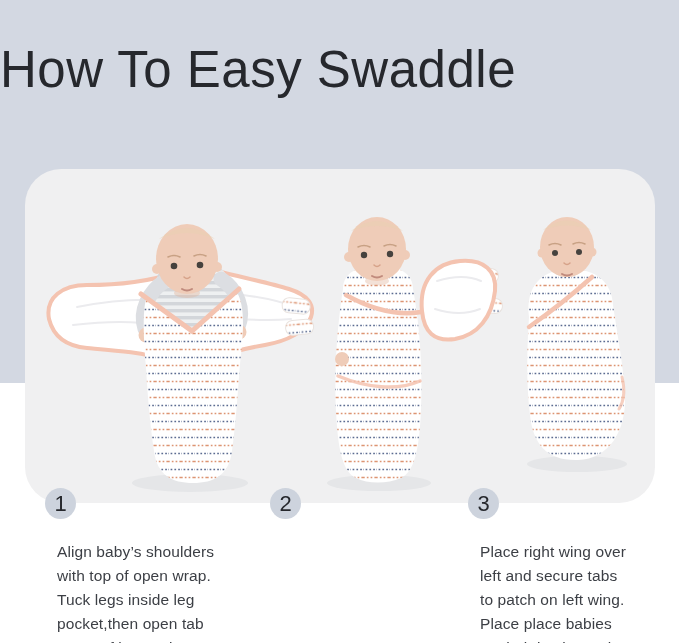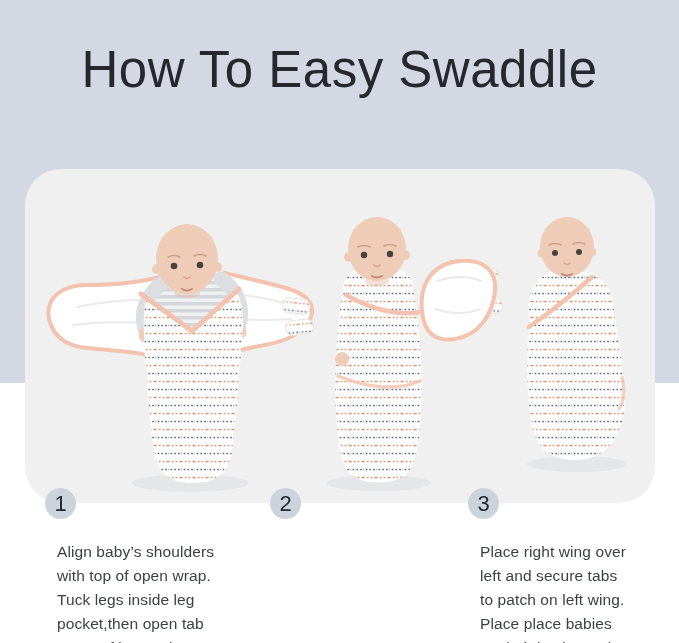--- a/index.html
+++ b/index.html
@@ -7,21 +7,20 @@
     position:relative;width:679px;height:643px;overflow:hidden;
     background:var(--page_bg,#ffffff);
     font-family:"Liberation Sans",sans-serif;
   }
   .header-band{
     position:absolute;left:0;top:0;width:679px;height:383px;
     background:var(--header_bg,#d3d8e2);
   }
   .title{
     position:absolute;left:0;top:40px;width:679px;margin:0;
-    text-align:center;
     font-size:51px;font-weight:300;letter-spacing:.5px;
     color:var(--title_text,#26282d);
   }
   .card{
     position:absolute;left:25px;top:169px;width:630px;height:334px;
     background:var(--card_bg,#f0f0f1);
     border-radius:36px;overflow:hidden;
   }
   .card svg{display:block;width:630px;height:334px;}
   .step{position:absolute;top:488px;width:205px;}

